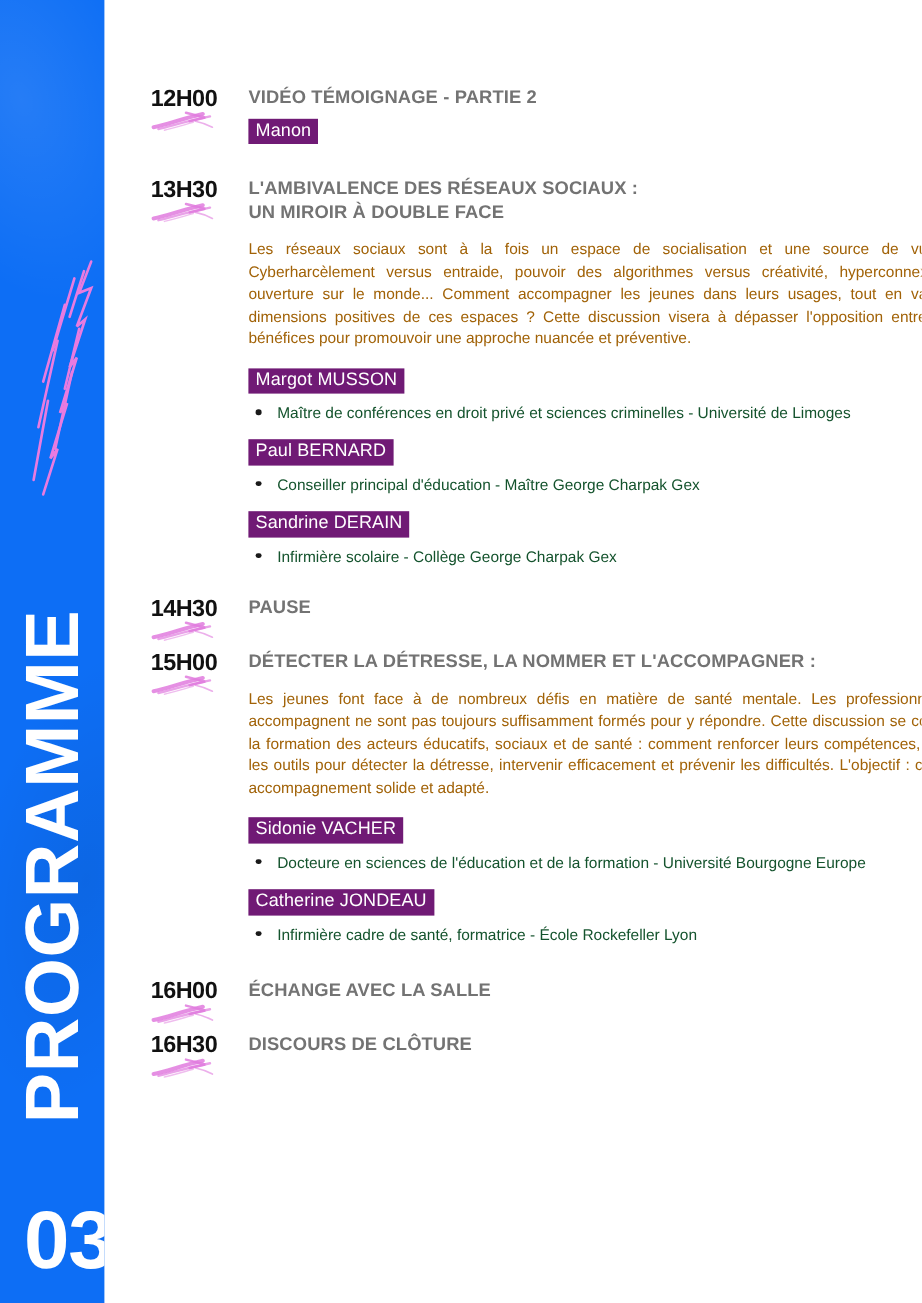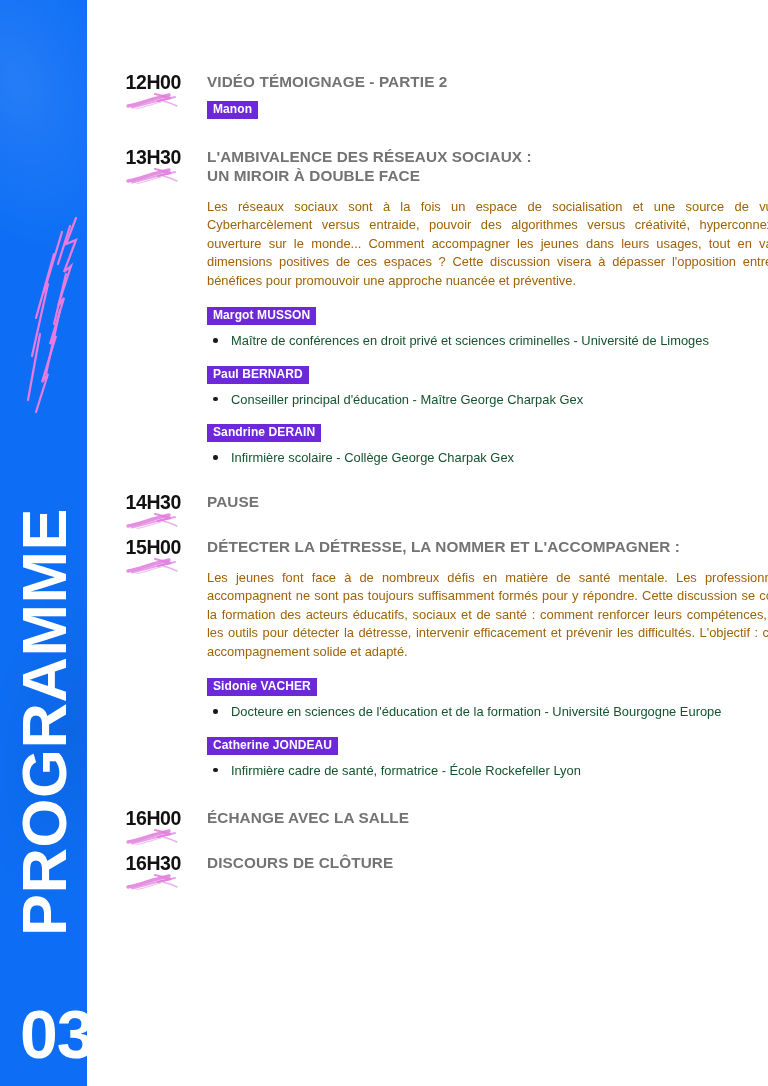--- a/index.html
+++ b/index.html
@@ -137,24 +137,24 @@
     text-transform: uppercase;
     font-family: "Liberation Sans", sans-serif;
   }
   .slot-title .ln { display: block; }
 
   .badge-wrap {
     margin-top: 7px;
   }
   .badge {
     display: inline-block;
-    background: #6d28d9;
+    background: #701a75;
     color: #ffffff;
-    font-size: 12px;
-    font-weight: 700;
+    font-size: 15px;
+    font-weight: 400;
     padding: 2px 6px 3px 6px;
     line-height: 1.1;
     letter-spacing: 0.1px;
     font-family: "Liberation Sans", sans-serif;
   }
 
   .desc {
     margin: 12px 0 0 0;
     font-size: 12.9px;
     line-height: 1.43;

